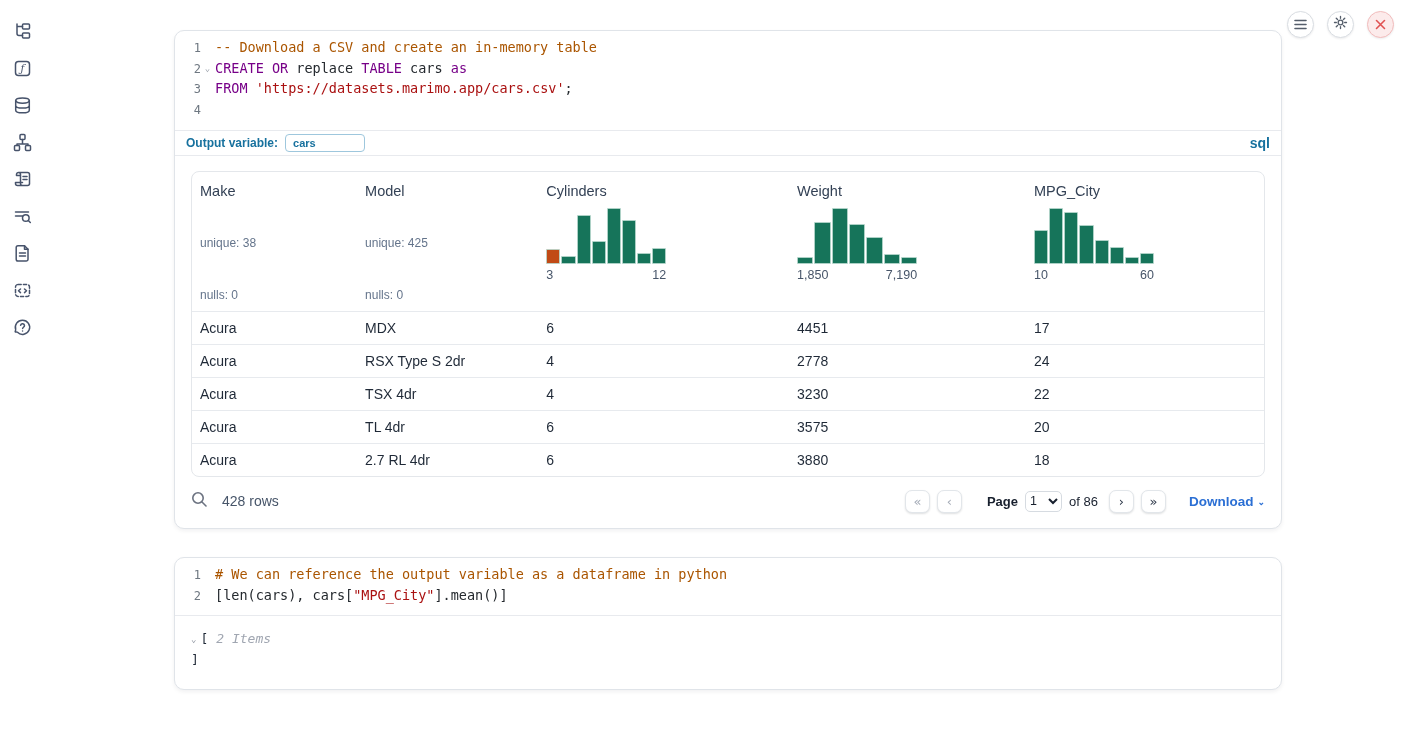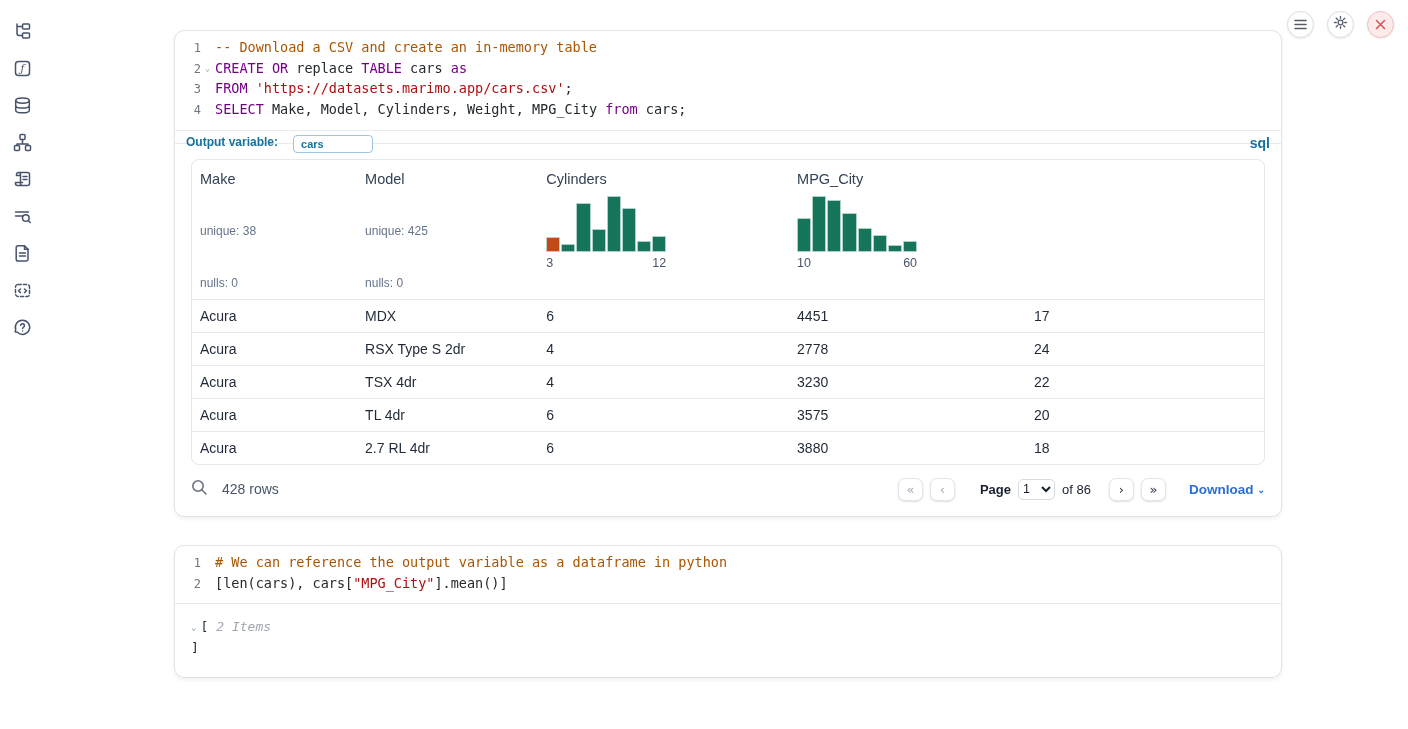--- a/index.html
+++ b/index.html
@@ -29,32 +29,32 @@
 
   
   .code-area { padding:7px 0 9px; }
   .code-line { display:flex; line-height:19.7px; font-family:"DejaVu Sans Mono", monospace; font-size:13.5px; }
   .gutter { width:26px; flex:0 0 26px; text-align:right; color:#6e7781; font-size:12px; padding-top:1px; }
   .fold { width:13px; flex:0 0 13px; text-align:center; color:#9aa1ab; font-size:9px; line-height:19.7px; }
   .code-body { padding-left:1px; white-space:pre; }
   .tok-c { color:#aa5500; } .tok-k { color:#770088; } .tok-s { color:#aa1111; } .tok-p { color:#24292e;margin-top:45px; }
 
   
-  .outvar-bar { display:flex; align-items:flex-start; gap:15px; padding:4px 11px;
-    border-top:1px solid #e8eaee; border-bottom:1px solid #e8eaee; height:14px; }
+  .outvar-bar { display:flex; align-items:center; gap:7px; padding:4px 11px;
+    border-top:1px solid #e8eaee; border-bottom:1px solid #e8eaee; height:26px; }
   .outvar-label { font-size:12px; font-weight:bold; color:#17719e; }
   .outvar-input { width:80px; height:18px; border:1px solid #9ec7dd; border-radius:4px;
     padding:0 7px; font-size:11px; font-weight:bold; color:#17719e; outline:none;
     font-family:"Liberation Sans", sans-serif; }
   .lang-badge { margin-left:auto; font-size:14px; font-weight:bold; color:#17719e; }
 
   
   .table-wrap { padding:15px 16px 0; }
   .table-box { border:1px solid #e4e7eb; border-radius:8px; overflow:hidden; }
-  .thead { display:flex; }
+  .thead { display:flex;justify-content:center; }
   .col, .cellv { padding:0 8px; }
   .col:nth-child(1), .cellv:nth-child(1) { flex:0 0 15.4%; }
   .col:nth-child(2), .cellv:nth-child(2) { flex:0 0 16.9%; }
   .col:nth-child(3), .cellv:nth-child(3) { flex:0 0 23.4%; }
   .col:nth-child(4), .cellv:nth-child(4) { flex:0 0 22.1%; }
   .col:nth-child(5), .cellv:nth-child(5) { flex:0 0 22.2%; }
   .col { padding-top:11px; padding-bottom:8px; }
   .col-name { font-size:14.5px; color:#334155; margin-bottom:9px; }
   .col-stat { font-size:12px; color:#64748b; line-height:16px;margin-top:36px; }
   .col-stats { margin-top:6px; }
@@ -72,21 +72,21 @@
   .row-count { font-size:14px; color:#475569; margin-left:14px; }
   .pager { margin-left:auto; display:flex; align-items:center; gap:7px; }
   .pg-btn { width:25px; height:23px; border-radius:7px; border:1px solid #e2e6ea; background:#fff;
     box-shadow:0 1px 2px rgba(27,36,44,.14); display:flex; align-items:center; justify-content:center;
     font-size:13px; cursor:pointer; font-family:"DejaVu Sans", sans-serif; }
   .pg-btn.disabled { color:#a3aab6; }
   .pg-btn.enabled { color:#2d3748; }
   .pg-label { font-size:13px; font-weight:600; color:#18202e; margin-left:18px; }
   .pg-select { height:21px; width:37px; border:1px solid #d6dbe1; border-radius:5px;
     font-size:12.5px; color:#18202e; background:#fff; }
-  .pg-total { font-size:13px; color:#18202e; margin-right:11px;text-align:right; }
+  .pg-total { font-size:13px; color:#18202e; margin-right:4px;text-align:right; }
   .download { display:flex; align-items:center; gap:4px; margin-left:16px;
     color:#2b6fd4; font-size:13.5px; font-weight:600; cursor:pointer; }
   .download .chev { font-size:9px; margin-top:2px; }
 
   
   .tree { padding:13px 16px 19px; font-family:"DejaVu Sans Mono", monospace; font-size:13px; color:#1f2937; }
   .tree-head { display:flex; align-items:center; gap:4px; line-height:20px; }
   .tree-chev { font-size:9px; color:#8a919c; cursor:pointer; }
   .tree-items-label { color:#a0a6b1; font-style:italic; margin-left:4px; }
   .tree-children { margin-left:10px; border-left:1px solid #e5e7eb; padding-left:17px; margin-top:2px; }
@@ -193,21 +193,20 @@
           <span class="code-body"><span class="tok-k">CREATE</span><span class="tok-p"> </span><span class="tok-k">OR</span><span class="tok-p"> replace </span><span class="tok-k">TABLE</span><span class="tok-p"> cars </span><span class="tok-k">as</span></span>
         </div>
         <div class="code-line">
           <span class="gutter">3</span>
           <span class="fold"></span>
           <span class="code-body"><span class="tok-k">FROM</span><span class="tok-p"> </span><span class="tok-s">'https://datasets.marimo.app/cars.csv'</span><span class="tok-p">;</span></span>
         </div>
         <div class="code-line">
           <span class="gutter">4</span>
           <span class="fold"></span>
-          <span class="code-body"><span class="tok-k">SELECT</span><span class="tok-p"> Make, Model, Cylinders, Weight, MPG_City </span><span class="tok-k">from</span><span class="tok-p"> cars;</span></span>
         </div>
       </div>
     <div class="outvar-bar">
       <span class="outvar-label">Output variable:</span>
       <input class="outvar-input" value="cars" style="">
       <span class="lang-badge">sql</span>
     </div>
 
     <div class="table-wrap">
       <div class="table-box">
@@ -234,20 +233,36 @@
                 <div class="bar" style="height: 87%; background: rgb(22, 116, 90);"></div>
                 <div class="bar" style="height: 41%; background: rgb(22, 116, 90);"></div>
                 <div class="bar" style="height: 100%; background: rgb(22, 116, 90);"></div>
                 <div class="bar" style="height: 79%; background: rgb(22, 116, 90);"></div>
                 <div class="bar" style="height: 20%; background: rgb(22, 116, 90);"></div>
                 <div class="bar" style="height: 29%; background: rgb(22, 116, 90);"></div>
               </div>
               <div class="hist-axis">
                 <span>3</span>
                 <span>12</span>
+              </div>
+            </div>
+            <div class="col">
+              <div class="col-name">Weight</div>
+              <div class="hist">
+                <div class="bar" style="height: 13%; background: rgb(22, 116, 90);"></div>
+                <div class="bar" style="height: 75%; background: rgb(22, 116, 90);"></div>
+                <div class="bar" style="height: 100%; background: rgb(22, 116, 90);"></div>
+                <div class="bar" style="height: 72%; background: rgb(22, 116, 90);"></div>
+                <div class="bar" style="height: 48%; background: rgb(22, 116, 90);"></div>
+                <div class="bar" style="height: 18%; background: rgb(22, 116, 90);"></div>
+                <div class="bar" style="height: 13%; background: rgb(22, 116, 90);"></div>
+              </div>
+              <div class="hist-axis">
+                <span>1,850</span>
+                <span>7,190</span>
               </div>
             </div>
             <div class="col">
               <div class="col-name">MPG_City</div>
               <div class="hist">
                 <div class="bar" style="height: 60%; background: rgb(22, 116, 90);"></div>
                 <div class="bar" style="height: 100%; background: rgb(22, 116, 90);"></div>
                 <div class="bar" style="height: 93%; background: rgb(22, 116, 90);"></div>
                 <div class="bar" style="height: 70%; background: rgb(22, 116, 90);"></div>
                 <div class="bar" style="height: 42%; background: rgb(22, 116, 90);"></div>

